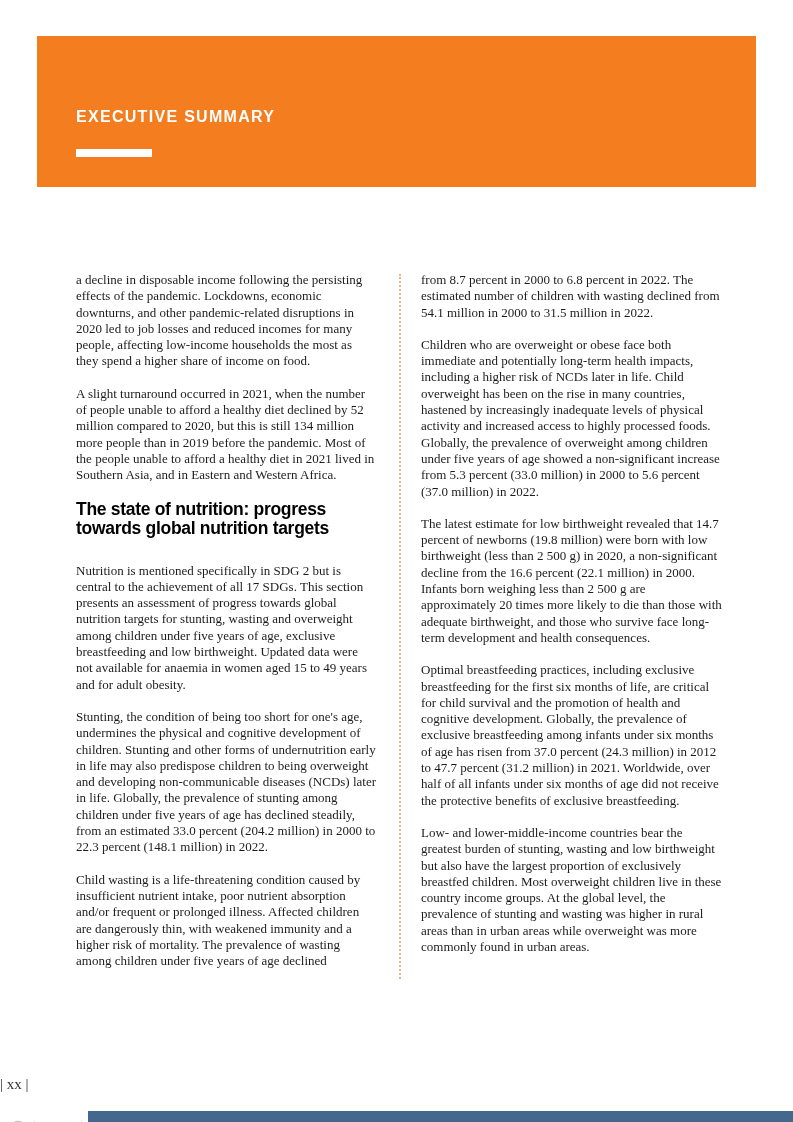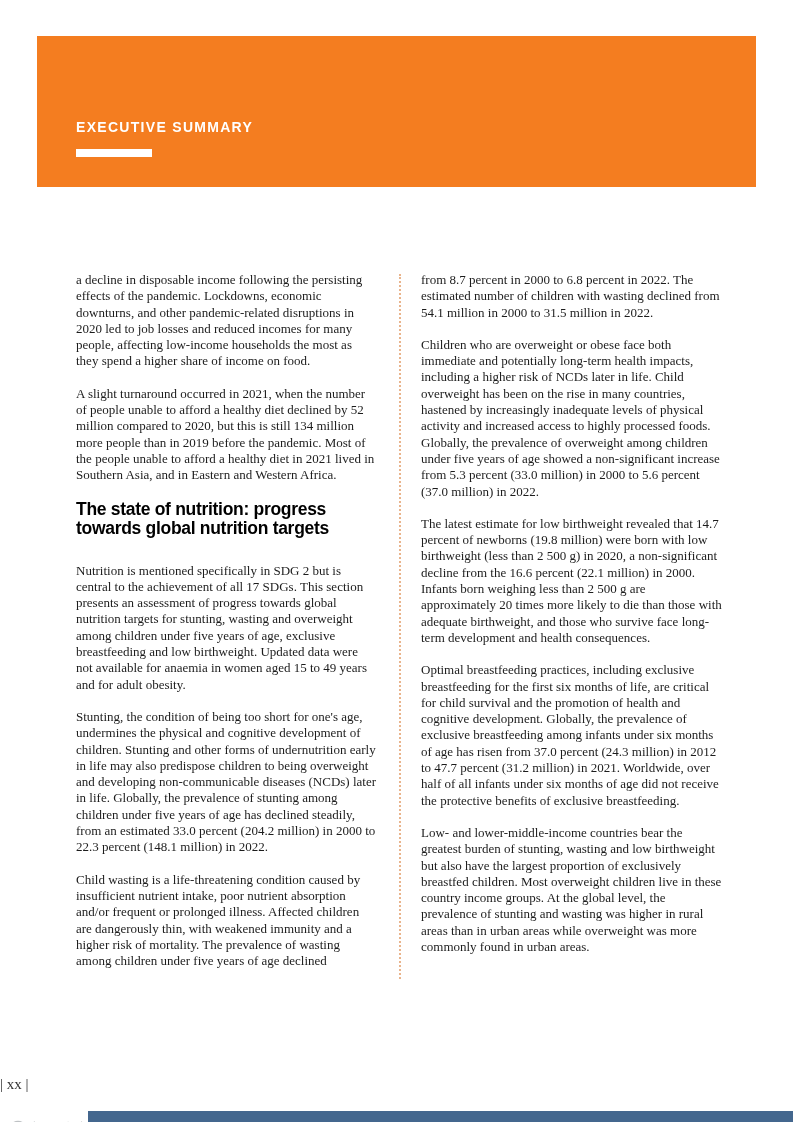--- a/index.html
+++ b/index.html
@@ -10,24 +10,24 @@
     overflow:hidden;
     font-family:"Liberation Serif", serif;
   }
   .header-band{
     position:absolute;
     left:37px;top:36px;
     width:719px;height:151px;
   }
   .header-title{
     position:absolute;
-    left:39px;top:83px;
+    left:39px;top:72px;
     font-family:"Liberation Sans", sans-serif;
     font-weight:bold;
-    font-size:14px;
+    font-size:16px;
     letter-spacing:1.3px;
     color:#ffffff;
   }
   .header-underline{
     position:absolute;
     left:39px;top:113px;
     width:76px;height:8px;
     background:#ffffff;
   }
   .content{

